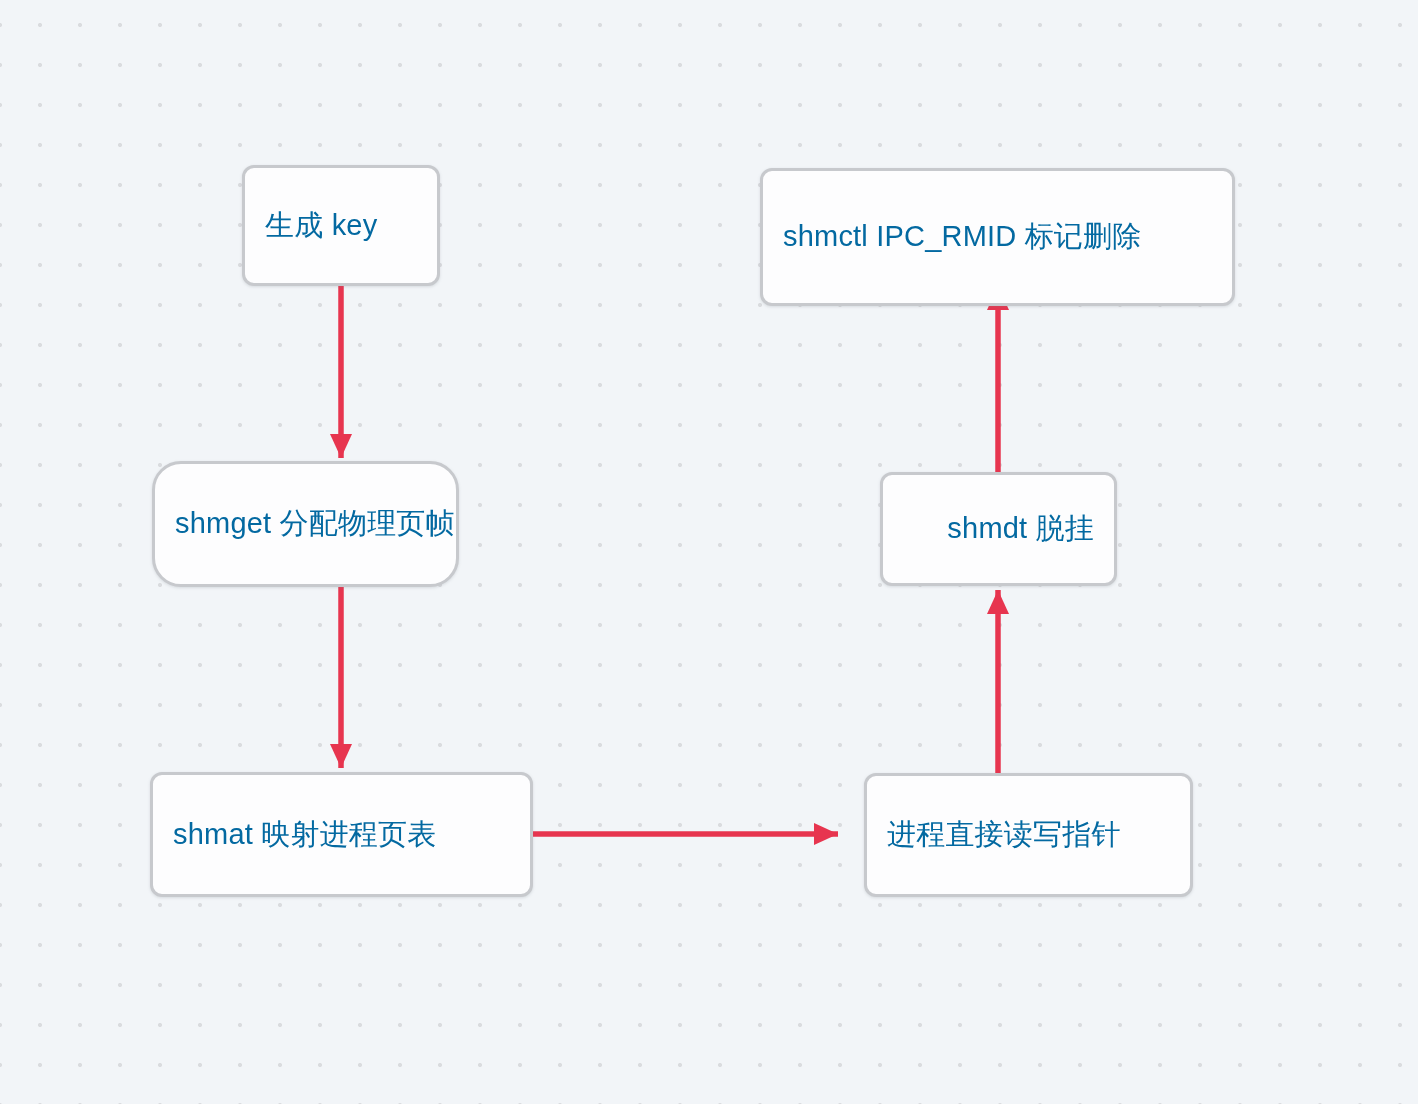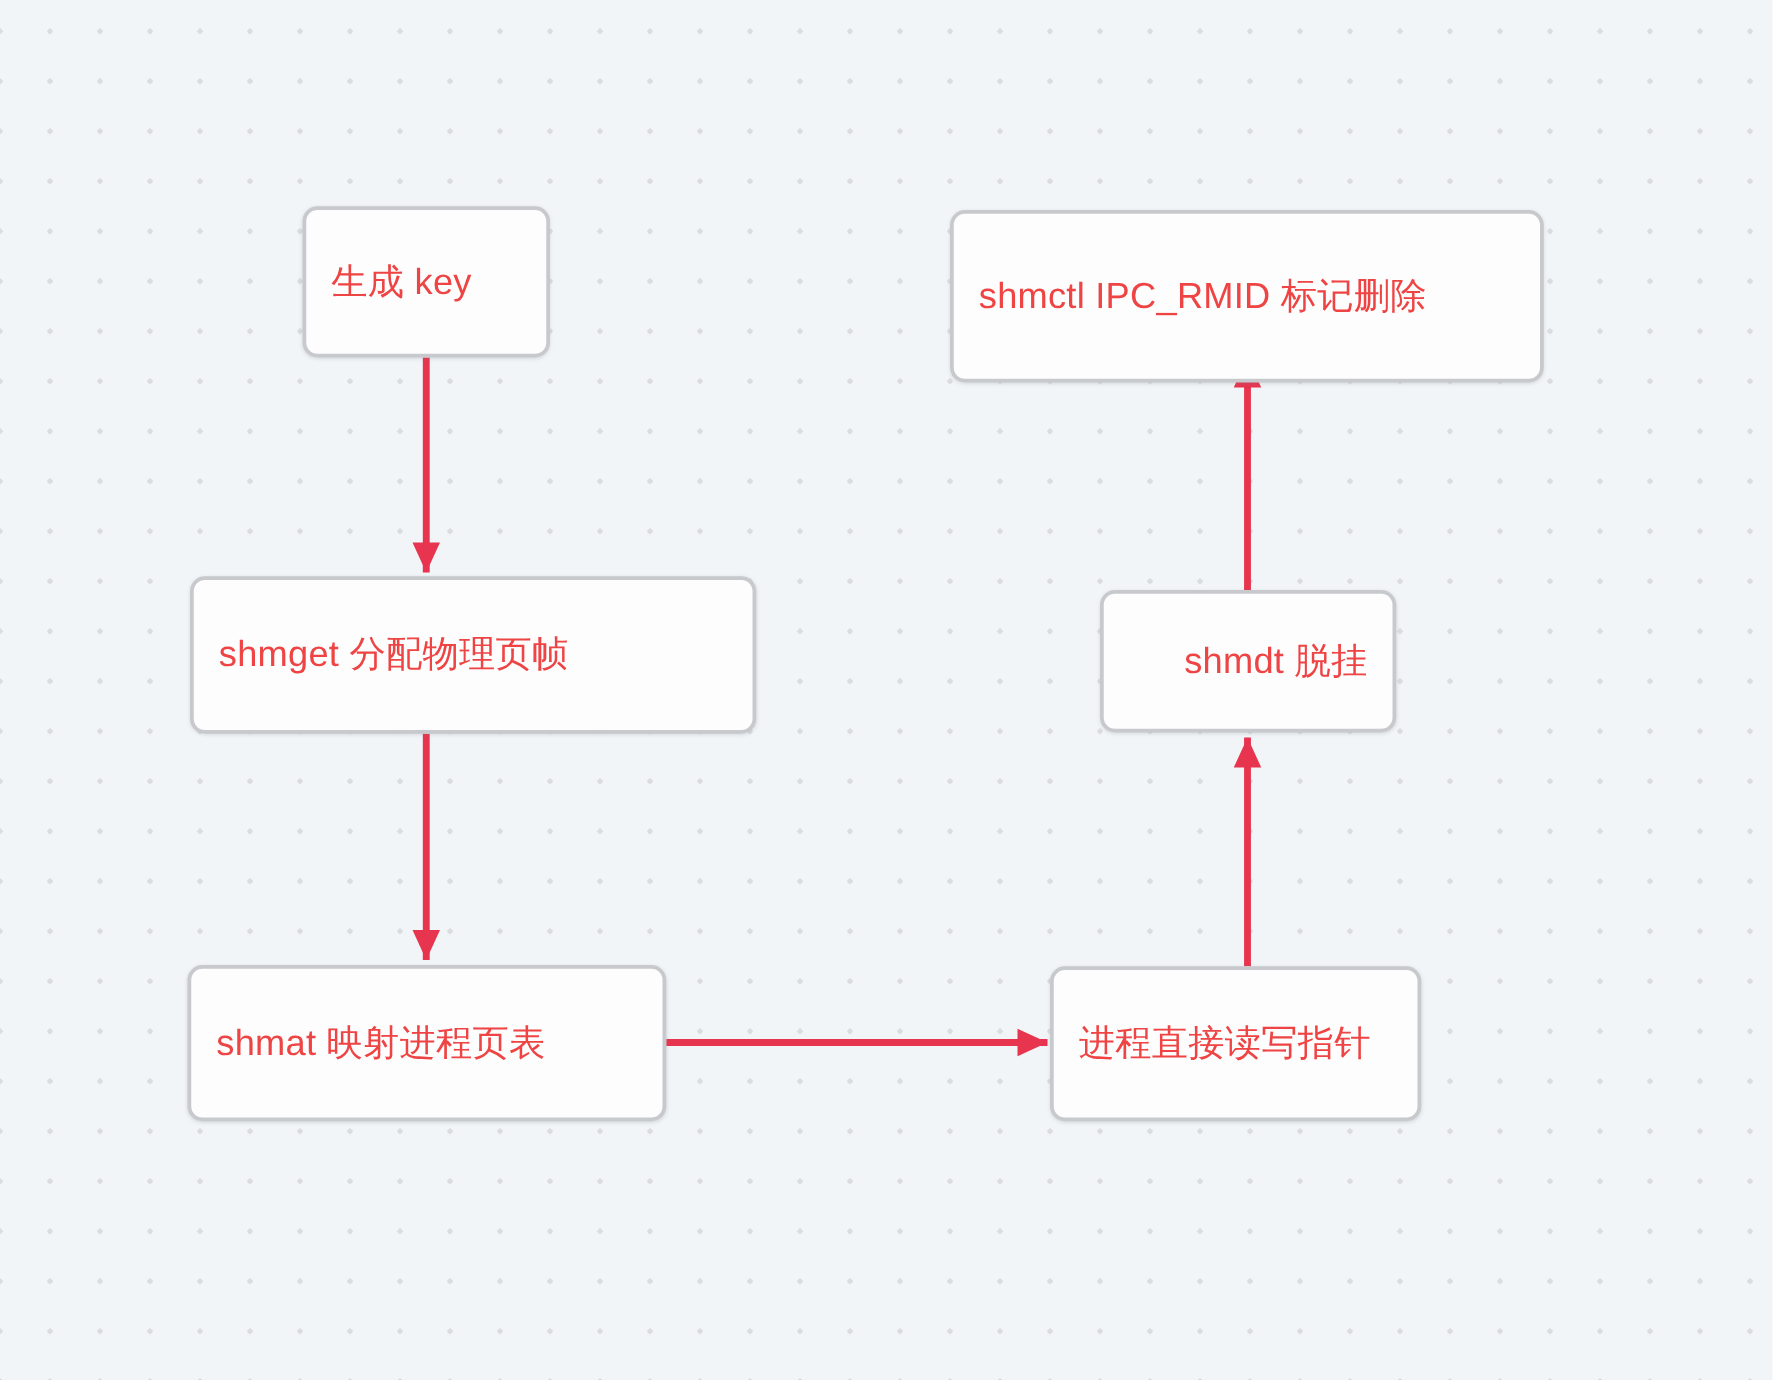--- a/index.html
+++ b/index.html
@@ -35,30 +35,30 @@
     position: absolute;
     box-sizing: border-box;
     background: #fdfdfe;
     border: 3px solid #c7c9cd;
     border-radius: 12px;
     box-shadow: 0 1px 3px rgba(120,126,136,0.22);
     display: flex;
     align-items: center;
     padding: 16px 20px;
     font-size: 29px;
-    color: #ef4444;
+    color: #0369a1;
     letter-spacing: 0.2px;
     white-space: nowrap;
   }
   .node-gen-key  { left: 242px; top: 165px; width: 198px; height: 121px; }
-  .node-shmget   { left: 152px; top: 461px; width: 453px; height: 126px; }
+  .node-shmget   { left: 152px; top: 461px; width: 307px; height: 126px; border-radius: 29px; }
   .node-shmat    { left: 150px; top: 772px; width: 383px; height: 125px; }
   .node-shmctl   { left: 760px; top: 168px; width: 475px; height: 138px; }
   .node-shmdt    { left: 880px; top: 472px; width: 237px; height: 114px; justify-content: flex-end; }
-  .node-rw       { left: 840px; top: 773px; width: 297px; height: 124px; }
+  .node-rw       { left: 864px; top: 773px; width: 329px; height: 124px; }
 </style>
 </head>
 <body>
 
 <div class="canvas">
 
   <svg class="edges-layer" width="1418" height="1104" viewBox="0 0 1418 1104" xmlns="http://www.w3.org/2000/svg">
     <defs>
       <marker id="arrowhead" markerUnits="userSpaceOnUse" markerWidth="26" markerHeight="26" viewBox="0 0 26 26" refX="25" refY="13" orient="auto">
         <path d="M1,2 L25,13 L1,24 Z" fill="#e7354f"></path>

